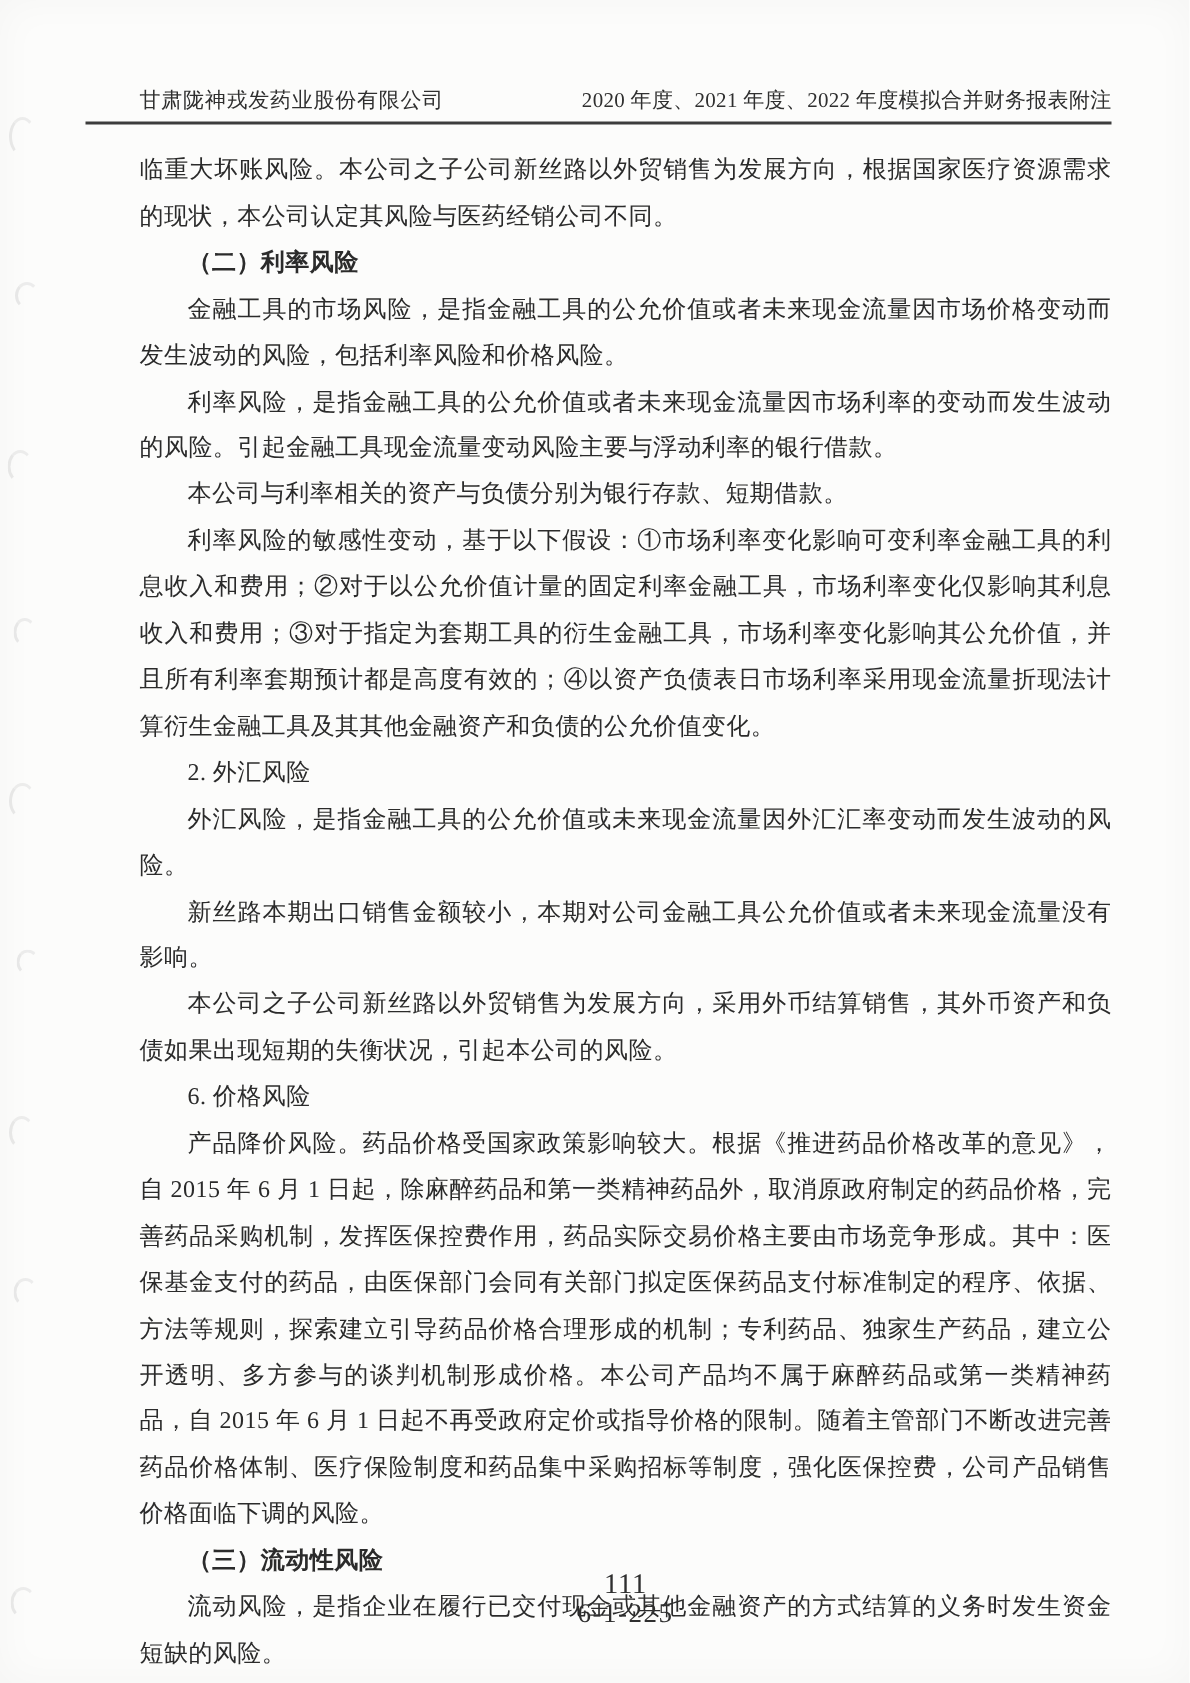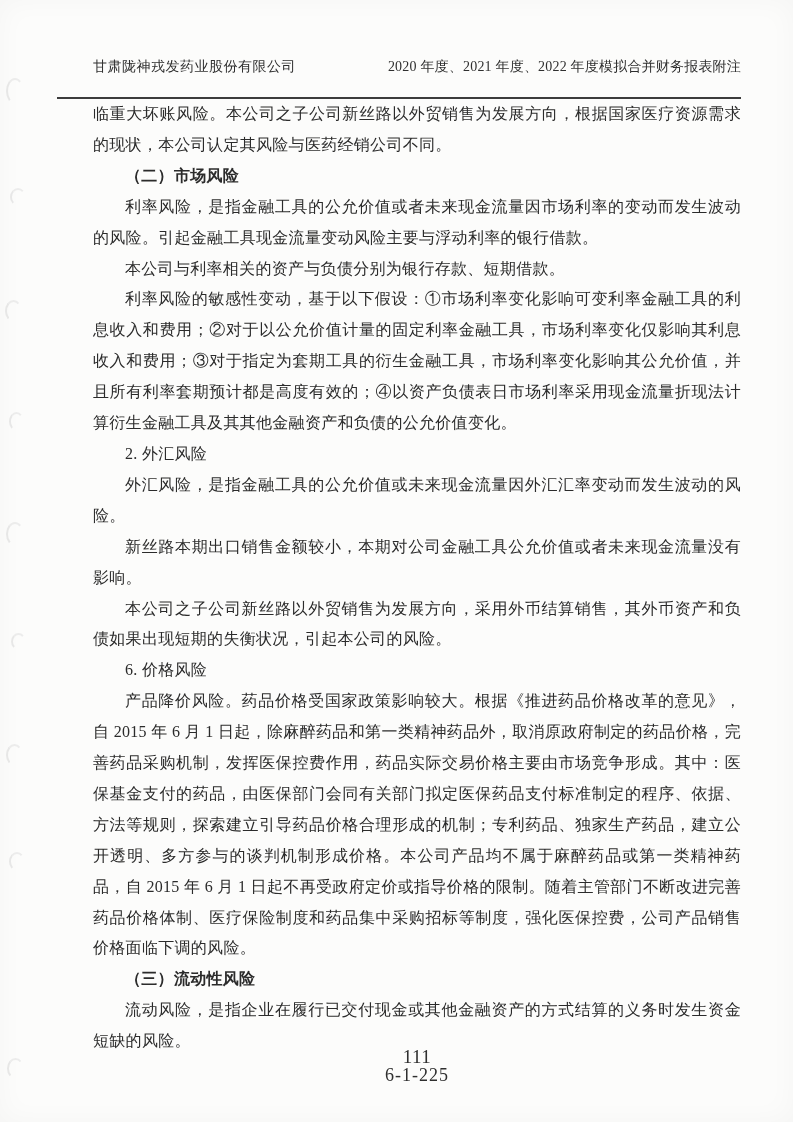--- a/index.html
+++ b/index.html
@@ -15,21 +15,21 @@
   }
   .header {
     position: absolute;
     left: 57px;
     top: 58px;
     width: 684px;
     display: flex;
     justify-content: space-between;
     align-items: flex-end;
     border-bottom: 2px solid #3c3c3c;
-    padding-bottom: 21px;
+    padding-bottom: 5px;
     font-size: 14px;
     letter-spacing: 0.5px;
     color: #2f2f2f;
   }
   .header .company { margin-left: 36px; }
   .header .report-title { letter-spacing: 0.2px; }
   .body-text {
     position: absolute;
     left: 93px;
     top: 99px;
@@ -79,21 +79,22 @@
   <div class="artifact" style="left:9px;  top:852px; width:12px; height:15px;"></div>
   <div class="artifact" style="left:7px;  top:1058px;width:13px; height:17px;"></div>
 
   <div class="header">
     <span class="company">甘肃陇神戎发药业股份有限公司</span>
     <span class="report-title">2020 年度、2021 年度、2022 年度模拟合并财务报表附注</span>
   </div>
 
   <div class="body-text">
     <p class="p-noindent">临重大坏账风险。本公司之子公司新丝路以外贸销售为发展方向，根据国家医疗资源需求的现状，本公司认定其风险与医药经销公司不同。</p>
-    <p class="h2">（二）市场风险</p>
+    <p class="h2">（二）利率风险</p>
+    <p class="p-indent">金融工具的市场风险，是指金融工具的公允价值或者未来现金流量因市场价格变动而发生波动的风险，包括利率风险和价格风险。</p>
     <p class="p-indent">利率风险，是指金融工具的公允价值或者未来现金流量因市场利率的变动而发生波动的风险。引起金融工具现金流量变动风险主要与浮动利率的银行借款。</p>
     <p class="p-indent">本公司与利率相关的资产与负债分别为银行存款、短期借款。</p>
     <p class="p-indent">利率风险的敏感性变动，基于以下假设：①市场利率变化影响可变利率金融工具的利息收入和费用；②对于以公允价值计量的固定利率金融工具，市场利率变化仅影响其利息收入和费用；③对于指定为套期工具的衍生金融工具，市场利率变化影响其公允价值，并且所有利率套期预计都是高度有效的；④以资产负债表日市场利率采用现金流量折现法计算衍生金融工具及其其他金融资产和负债的公允价值变化。</p>
     <p class="h3">2. 外汇风险</p>
     <p class="p-indent">外汇风险，是指金融工具的公允价值或未来现金流量因外汇汇率变动而发生波动的风险。</p>
     <p class="p-indent">新丝路本期出口销售金额较小，本期对公司金融工具公允价值或者未来现金流量没有影响。</p>
     <p class="p-indent">本公司之子公司新丝路以外贸销售为发展方向，采用外币结算销售，其外币资产和负债如果出现短期的失衡状况，引起本公司的风险。</p>
     <p class="h3">6. 价格风险</p>
     <p class="p-indent">产品降价风险。药品价格受国家政策影响较大。根据《推进药品价格改革的意见》，自 2015 年 6 月 1 日起，除麻醉药品和第一类精神药品外，取消原政府制定的药品价格，完善药品采购机制，发挥医保控费作用，药品实际交易价格主要由市场竞争形成。其中：医保基金支付的药品，由医保部门会同有关部门拟定医保药品支付标准制定的程序、依据、方法等规则，探索建立引导药品价格合理形成的机制；专利药品、独家生产药品，建立公开透明、多方参与的谈判机制形成价格。本公司产品均不属于麻醉药品或第一类精神药品，自 2015 年 6 月 1 日起不再受政府定价或指导价格的限制。随着主管部门不断改进完善药品价格体制、医疗保险制度和药品集中采购招标等制度，强化医保控费，公司产品销售价格面临下调的风险。</p>
     <p class="h2">（三）流动性风险</p>

